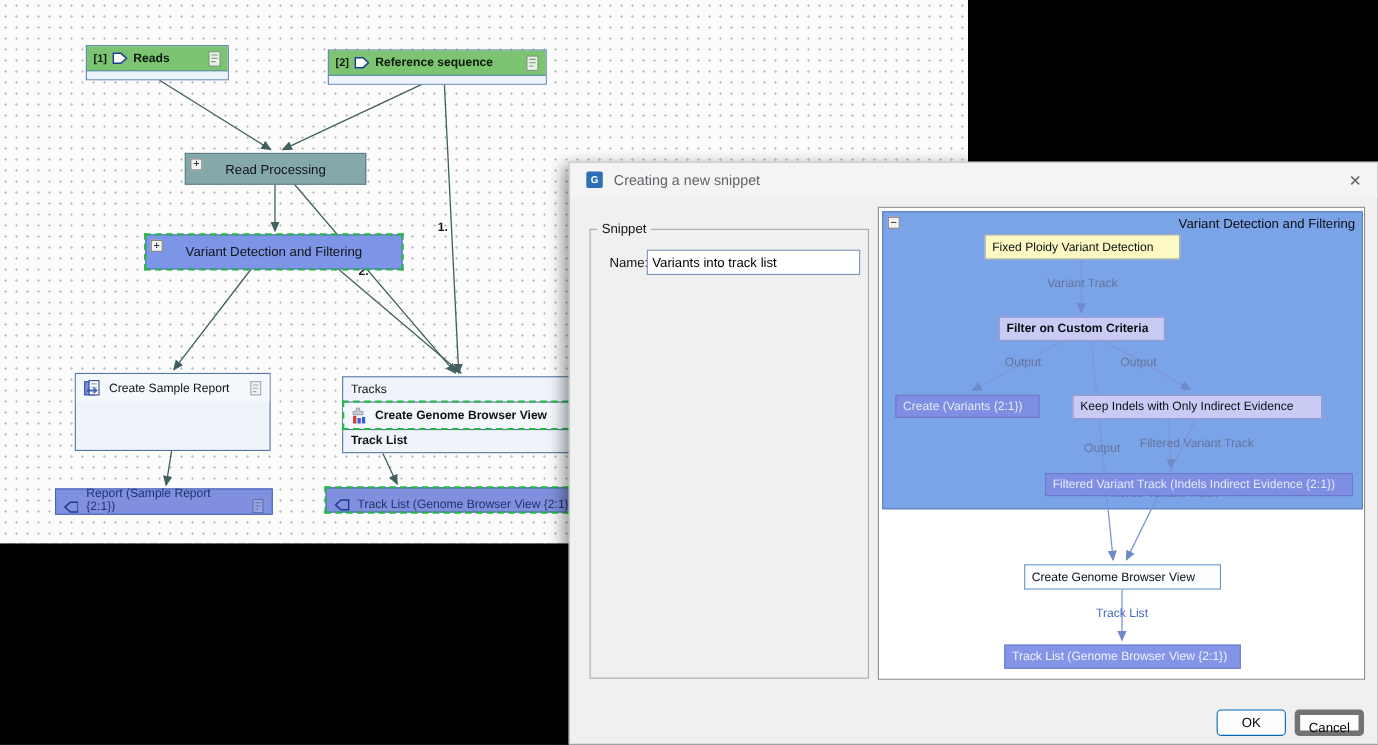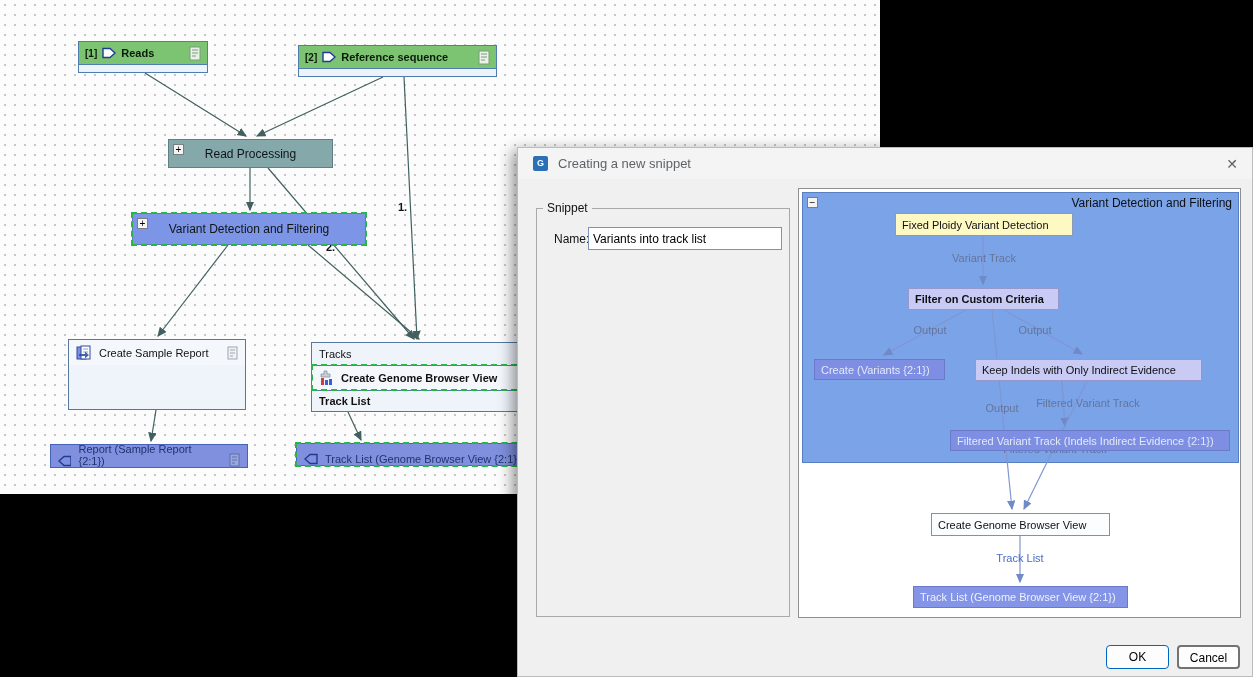--- a/index.html
+++ b/index.html
@@ -76,21 +76,21 @@
   .pnode.white  { background:#fbfdff; border-color:#6f94cc; color:#0c0f14; }
   .pnode.purp2  { background:#8494e6; border-color:#6a7ac8; color:#eef2fc; }
   .plabel { position:absolute; transform:translateX(-50%); font-size:11px;
             color:#64759c; white-space:nowrap; }
   .plabel.bluer { color:#4a6cc0; }
 
   .btn { position:absolute; top:497px; width:63px; height:24px; font-size:12px;
          font-family:"Liberation Sans",sans-serif; background:#fdfdfd;
          border-radius:4px; text-align:center; line-height:22px; color:#000; cursor:default; }
   .btn.ok { left:588px; border:1px solid #0067c0; }
-  .btn.cancel { left:659px; border:2px solid #737373; }
+  .btn.cancel { left:659px; border:5px solid #737373; }
 </style>
 </head>
 <body>
 
 <div class="stage">
 
   <div class="canvas">
     <svg class="edges" width="880" height="494">
       <defs>
         <marker id="ah-teal" markerWidth="9" markerHeight="8" refX="7" refY="3.5" orient="auto">

